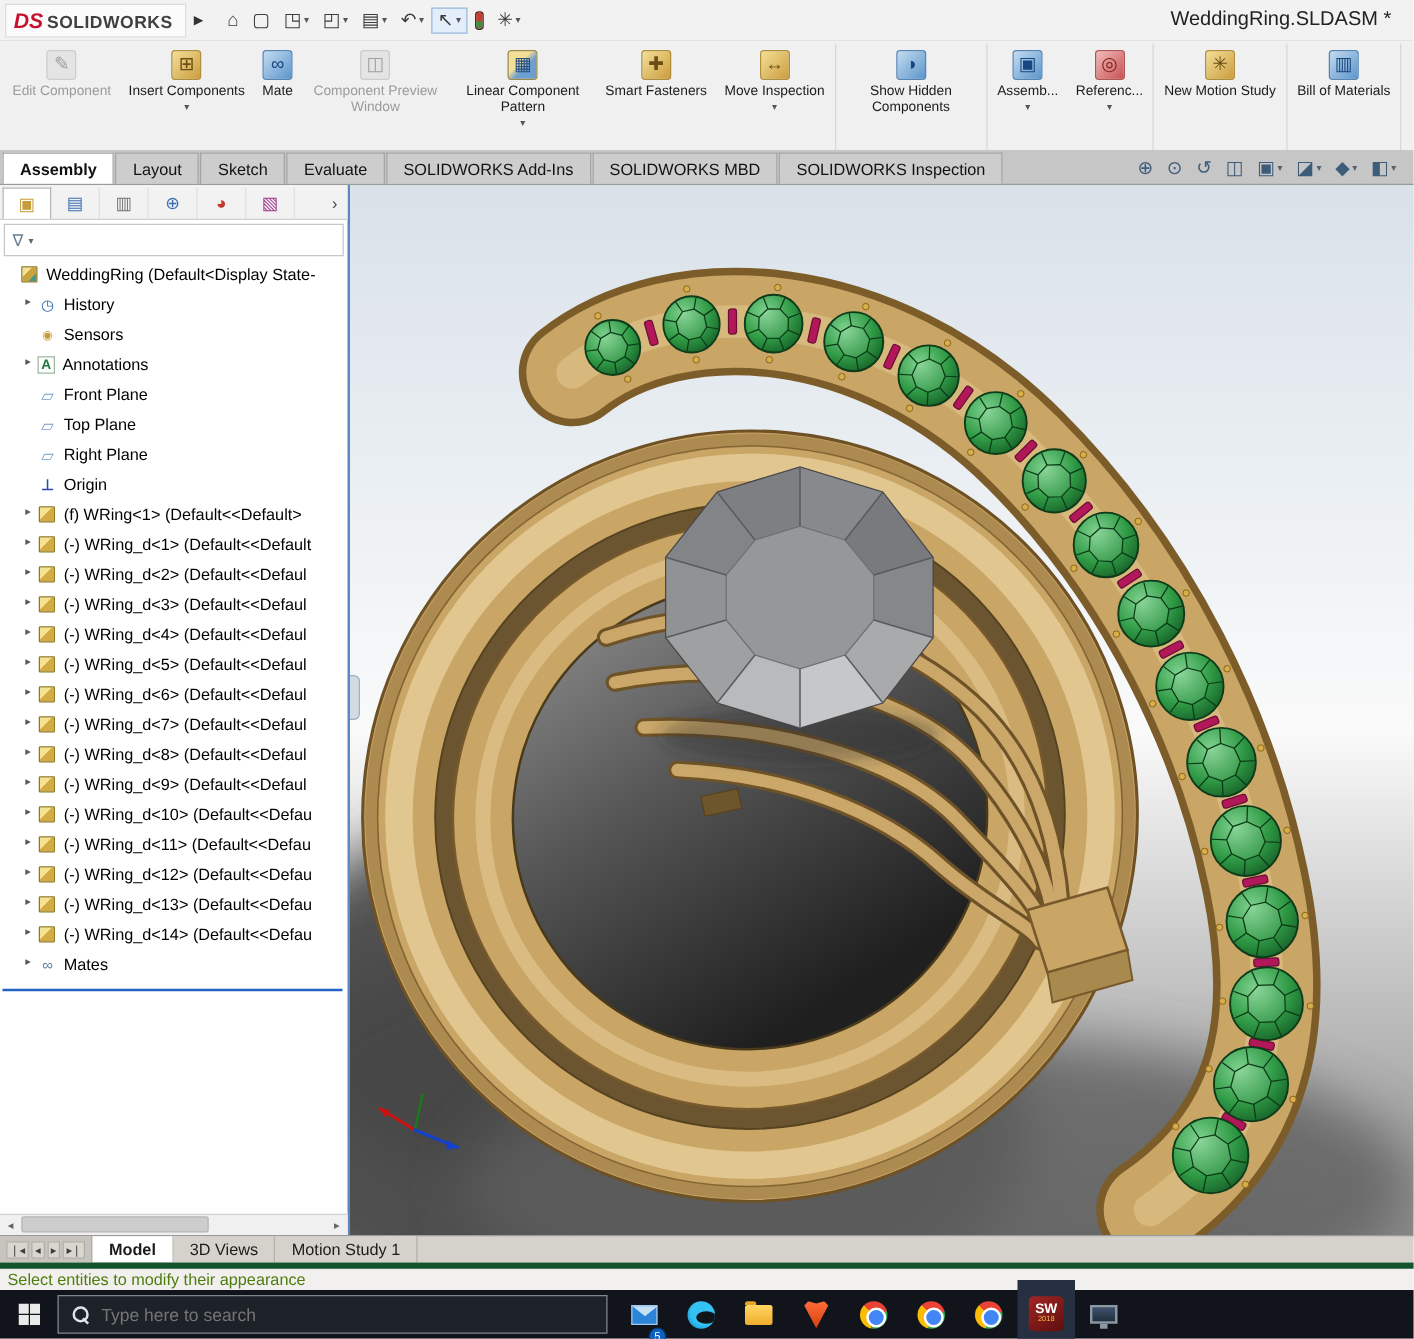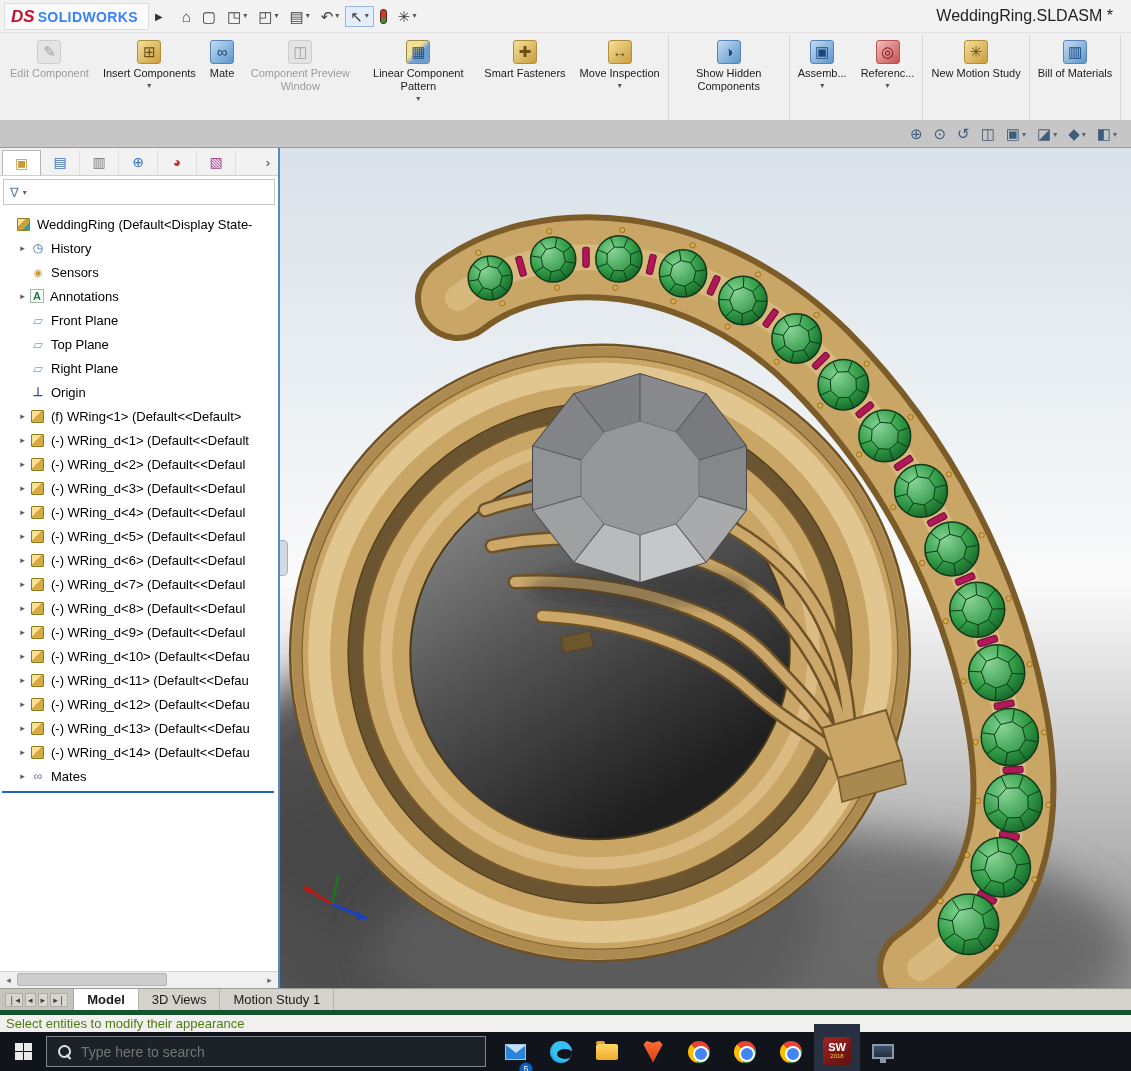--- a/index.html
+++ b/index.html
@@ -3,21 +3,21 @@
 <meta charset="utf-8">
 <style>
   *{margin:0;padding:0;box-sizing:border-box;font-family:"Liberation Sans",sans-serif}
   html,body{width:1131px;height:1071px;overflow:hidden;background:#fff}
   #app{width:1131px;height:1071px;display:flex;flex-direction:column;font-size:13px;color:#1b1b1b}
 
   
   .titlebar{height:33px;background:#f2f2f2;display:flex;align-items:center;padding:0 8px 0 4px;border-bottom:1px solid #e3e3e3;flex:none}
   .logo{display:flex;align-items:baseline;gap:3px;background:#fbfbfb;border:1px solid #dcdcdc;padding:3px 10px 3px 6px;height:27px}
   .logo .ds{color:#c8102e;font-weight:bold;font-style:italic;font-size:17px}
-  .logo .sw{color:#3b82f6;font-weight:bold;font-size:14px;letter-spacing:.4px}
+  .logo .sw{color:#404040;font-weight:bold;font-size:14px;letter-spacing:.4px}
   .flyout{font-size:10px;color:#333;padding:0 6px}
   .qat{display:flex;align-items:center;margin-left:8px;gap:1px}
   .qbtn{display:flex;align-items:center;padding:2px 4px;color:#3c3c3c;font-size:15px;line-height:1;border:1px solid transparent}
   .qbtn.boxed{border:1px solid #9ab8dd;background:#e4eefa}
   .qbtn .dd{font-size:8px;color:#555;margin-left:2px}
   .qbtn .rebuild-pill{display:inline-block;width:7px;height:15px;border-radius:3px;background:linear-gradient(#d03a2a 0 55%,#3f8f3f 55% 100%);border:1px solid #5e2020}
   .doc-title{margin-left:auto;font-size:16px;color:#222;padding-right:10px}
 
   
   .ribbon{height:87px;background:#f0f0f0;display:flex;align-items:stretch;padding:2px 2px 0 2px;flex:none}
@@ -43,21 +43,21 @@
   
   .main{flex:1;display:flex;min-height:0}
   .panel{width:280px;background:#fff;display:flex;flex-direction:column;border-right:2px solid #5b87c5;flex:none}
   .panel-tabs{height:28px;background:#f2f2f2;display:flex;align-items:center;border-bottom:1px solid #cfcfcf;padding:1px 2px 0}
   .ptab{width:39px;height:25px;display:flex;align-items:center;justify-content:center;font-size:14px;border-right:1px solid #e0e0e0}
   .ptab.active{background:#fff;border:1px solid #b5b5b5;border-bottom:none}
   .ptab-expand{margin-left:auto;color:#444;font-size:13px;padding:0 6px}
   .filter-row{height:26px;display:flex;align-items:center;gap:4px;border:1px solid #c6c6c6;margin:3px;padding:0 6px;color:#6b8095;font-size:13px}
   .filter-row .dd{font-size:8px;color:#666}
   .tree{flex:1;overflow:hidden;padding-top:4px;position:relative}
-  .trow{height:24px;display:flex;align-items:center;white-space:nowrap;overflow:hidden;padding-left:2px}
+  .trow{height:24px;display:flex;white-space:nowrap;overflow:hidden;padding-left:2px}
   .trow.child{padding-left:16px}
   .arr{width:13px;text-align:center;color:#5a5a5a;font-size:9px;flex:none}
   .ticon{width:16px;height:16px;flex:none;margin:0 5px 0 1px;display:flex;align-items:center;justify-content:center;font-size:12px}
   .ticon.assembly,.ticon.part{width:13px;height:13px;margin:1px 7px 1px 2px;background:linear-gradient(135deg,#f7e292 45%,#d3ab45 45%);border:1px solid #8f7a1f;border-radius:1px}
   .ticon.assembly{background:linear-gradient(135deg,#f7e292 35%,#caa23f 35% 70%,#3f9a8e 70%)}
   .ticon.history{color:#3b6fb5}
   .ticon.sensors{color:#c79b3a;font-size:10px}
   .ticon.annotations{color:#1f7a3d;font-weight:bold;font-size:11px;border:1px solid #9db89d;width:14px;height:14px;margin:1px 6px 1px 1px}
   .ticon.plane{color:#7aa0c8;font-size:13px}
   .ticon.origin{color:#2a4ea8;font-weight:bold;font-size:12px}
@@ -216,20 +216,29 @@
       </div>
       <div class="rgroup">
         <div class="rbtn">
           <span class="ricon ric-blue">▥</span>
           <span>Bill of Materials</span>
         </div>
       </div>
     </div>
 
   <div class="tabrow">
+    <div id="tabs" style="display:flex;align-items:flex-end">
+        <div class="tab active">Assembly</div>
+        <div class="tab">Layout</div>
+        <div class="tab">Sketch</div>
+        <div class="tab">Evaluate</div>
+        <div class="tab">SOLIDWORKS Add-Ins</div>
+        <div class="tab">SOLIDWORKS MBD</div>
+        <div class="tab">SOLIDWORKS Inspection</div>
+      </div>
     <div class="headsup" id="headsup">
         <span class="hu">
           <span>⊕</span>
         </span>
         <span class="hu">
           <span>⊙</span>
         </span>
         <span class="hu">
           <span>↺</span>
         </span>

